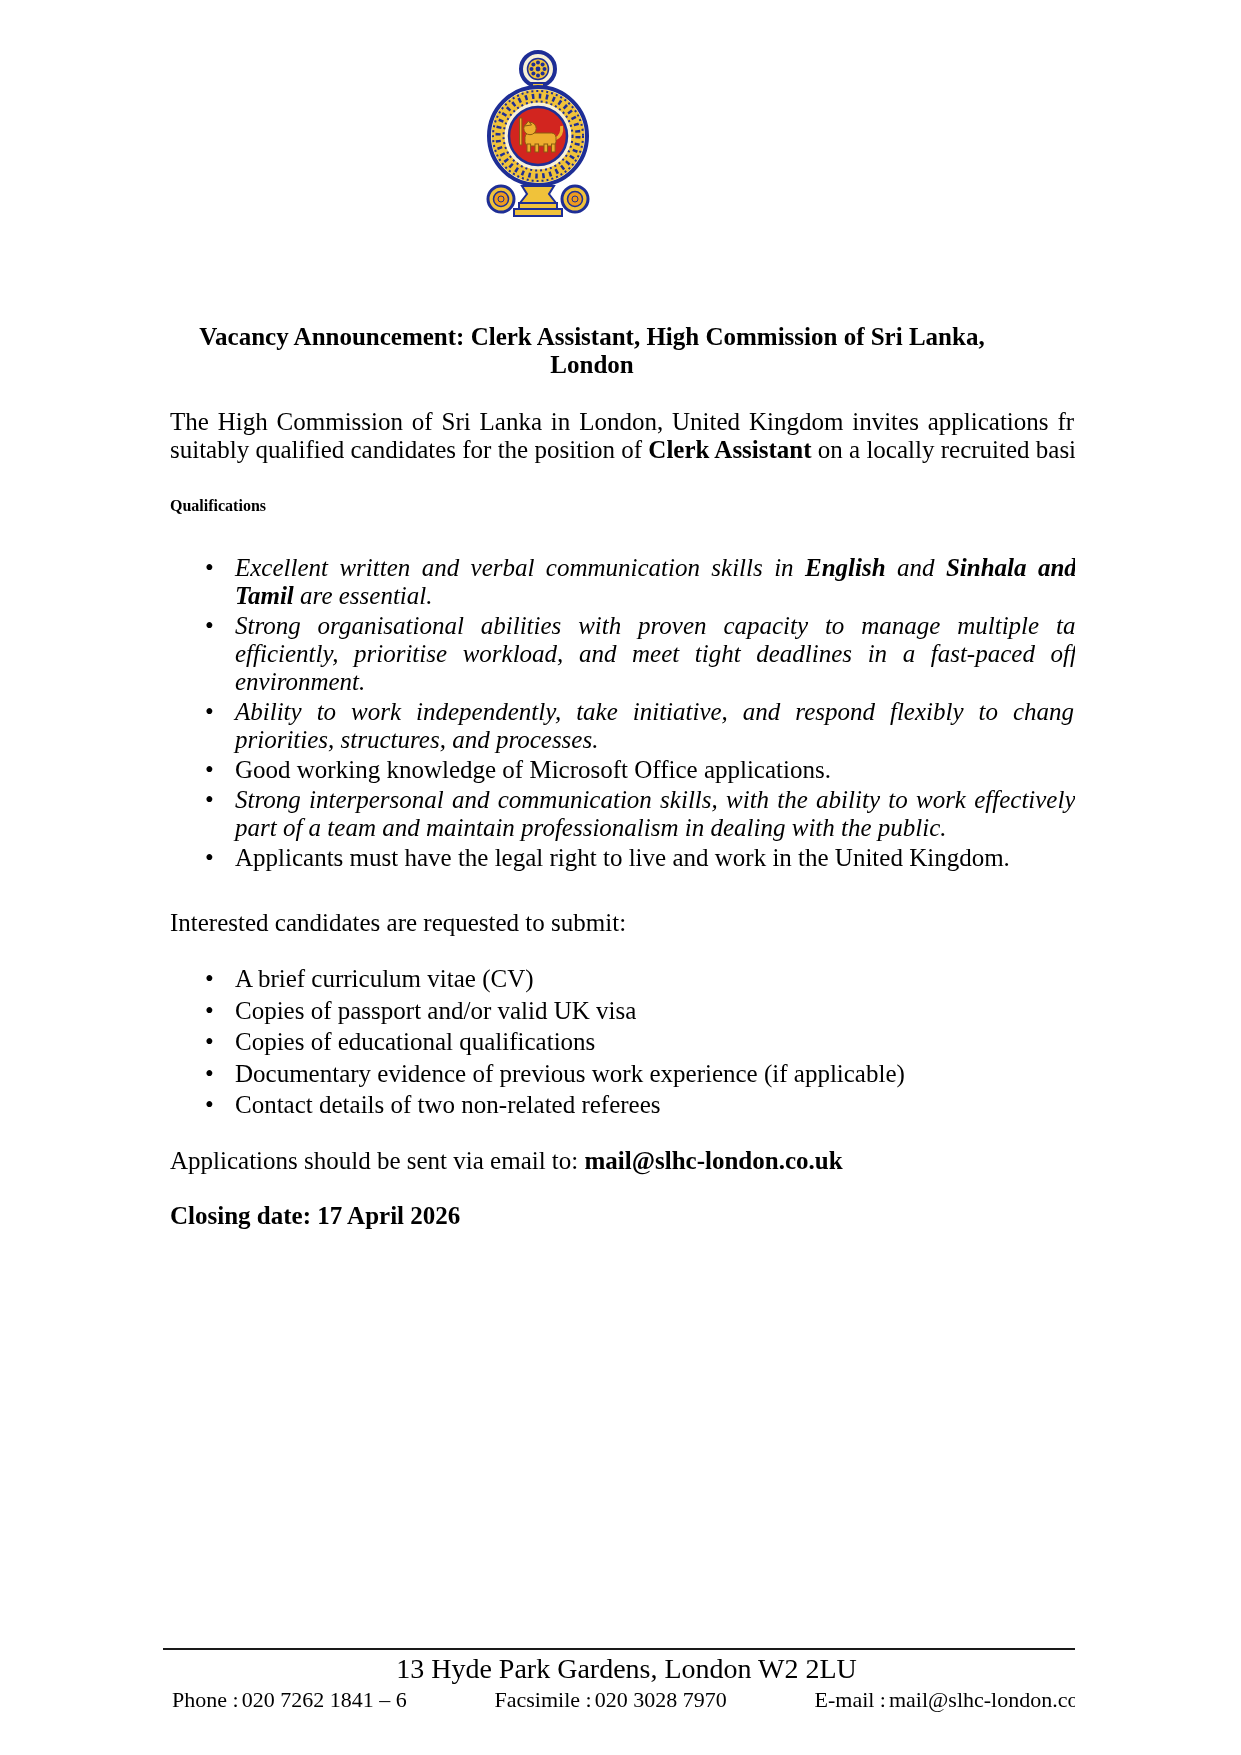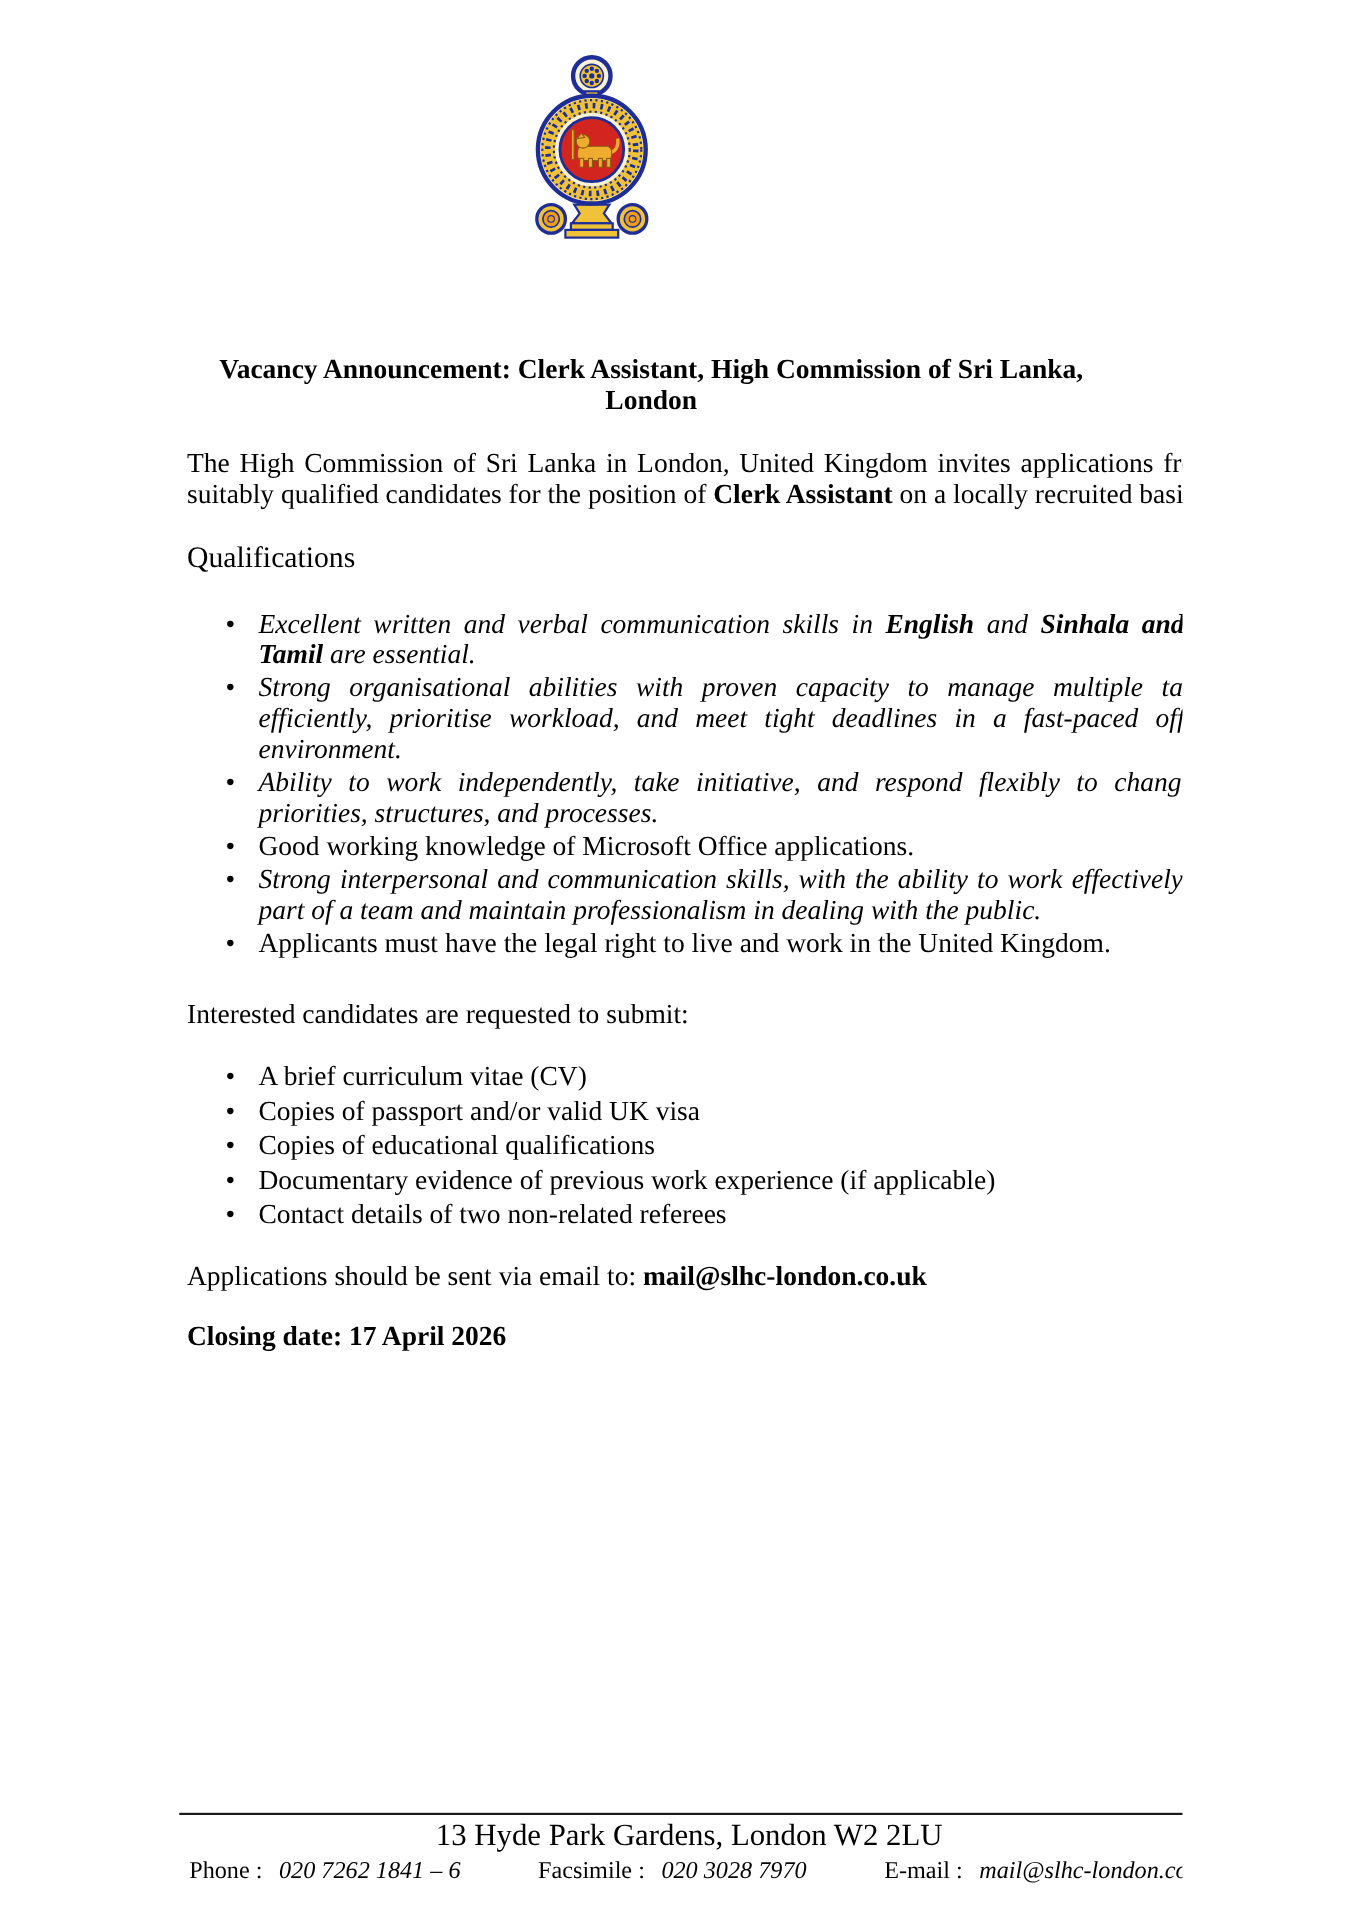--- a/index.html
+++ b/index.html
@@ -20,21 +20,21 @@
     position:absolute; left:170px; top:323px; width:936px;
     font-size:25px; line-height:28px;
   }
   .doc-title {
     margin:0; padding:0 92px 0 0;
     font-size:25px; line-height:28px; font-weight:bold;
     text-align:center;
   }
   .para { margin:29px 0 0 0; text-align:justify;font-family:Liberation Serif, serif; }
   .section-heading {
-    margin:28px 0 4px 0; font-size:27px; line-height:28px; font-weight:normal;
+    margin:28px 0 4px 0; font-size:16px; line-height:28px; font-weight:bold;
   }
   ul.doc-list { margin:34px 0 0 0; padding:0; list-style:none; }
   ul.doc-list li { display:flex; margin:0 0 2px 0; padding-left:35px; }
   ul.doc-list .marker { flex:0 0 30px; width:30px; }
   ul.doc-list .li-text { flex:1 1 auto; display:block; }
   ul.doc-list li.justify .li-text { text-align:justify;font-style:italic; }
   ul.submit-list { margin-top:27px; }
   ul.submit-list li { line-height:29.5px; }
   .intro-line { margin:37px 0 0 0; }
   .app-line { margin:27px 0 0 0; }
@@ -47,21 +47,21 @@
   }
   .footer-address {
     position:absolute; left:163px; top:1655px; width:927px;
     font-size:28px; line-height:28px; text-align:center;
   }
   .footer-contacts {
     position:absolute; left:172px; top:1686px; width:934px;
     display:flex; justify-content:space-between;
     font-size:22px; line-height:28px; white-space:nowrap;
   }
-  .footer-contacts .value { margin-left:15px;font-style:italic; }
+  .footer-contacts .value { margin-left:3px; }
   b, .bold { font-weight:bold; }
   svg .thin { stroke-width:1; }
 </style>
 </head>
 <body>
 
 <div class="page">
 
   <div class="emblem-wrap">
     <svg width="120" height="172" viewBox="0 0 120 172">

